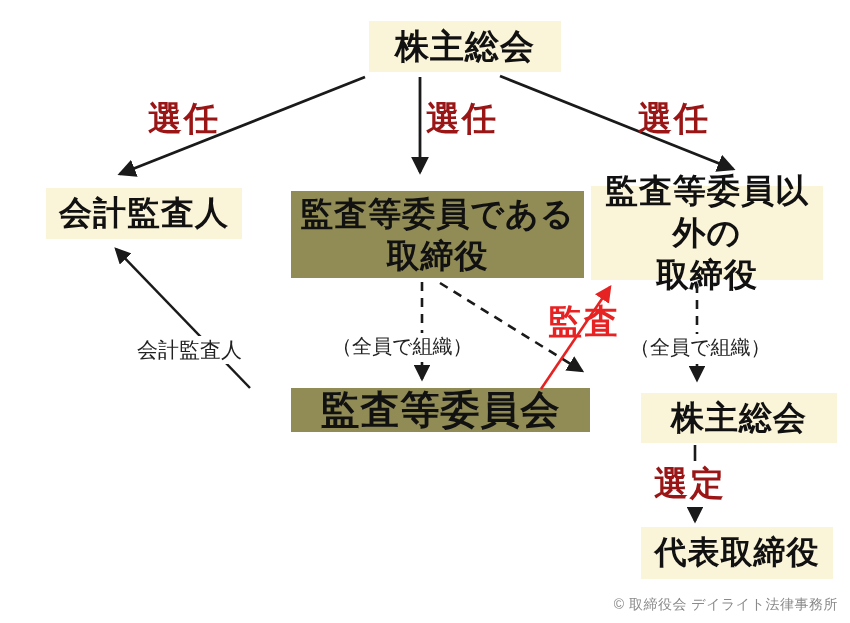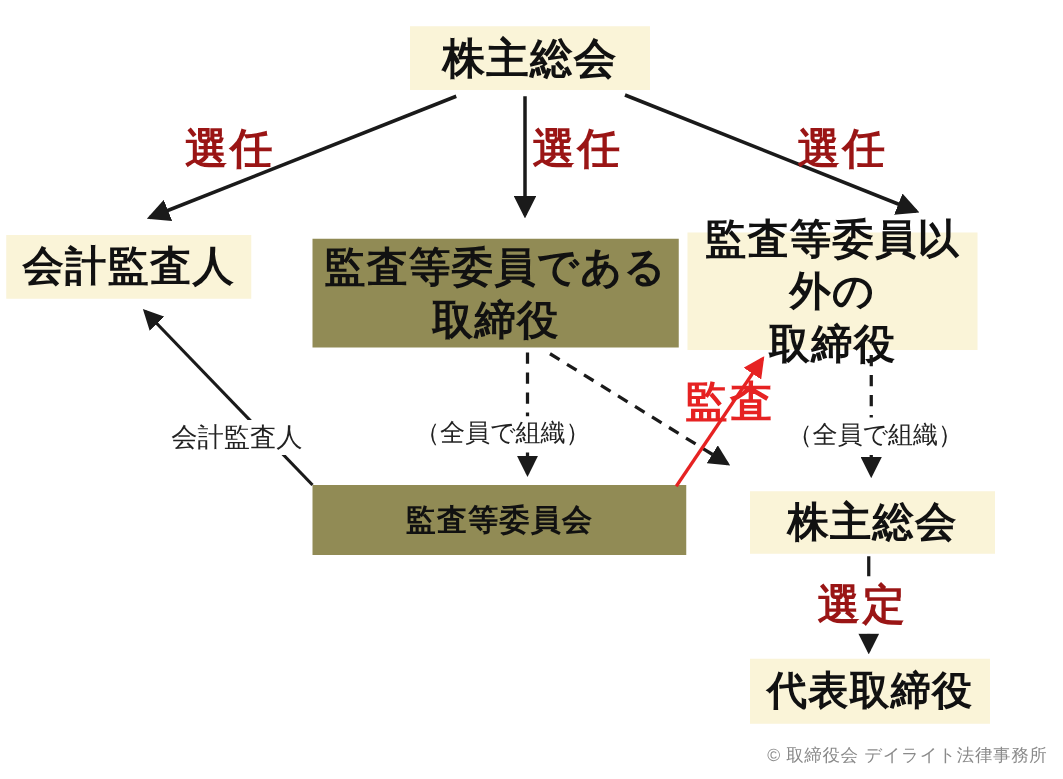--- a/index.html
+++ b/index.html
@@ -12,32 +12,32 @@
     font-weight:bold;color:var(--text-black,#111);text-align:center;letter-spacing:1px;
   }
   .cream{background:var(--cream,#FAF4D8);}
   .olive{background:var(--olive,#918B55);}
   .edge-label{position:absolute;white-space:nowrap;}
   .red-big{color:var(--dark-red,#9A1515);font-weight:bold;font-size:34px;letter-spacing:2px;}
   .bright{color:var(--bright-red,#E62222);font-weight:bold;font-size:34px;letter-spacing:2px;}
   .smallnote{color:#222;font-size:20px;background:#fff;padding:0 2px;letter-spacing:0px;}
   .whitebg{background:#fff;padding:0 3px;}
   #arrow-layer{position:absolute;left:0;top:0;z-index:5;pointer-events:none;}
-  .node{z-index:2;}
+  .node{z-index:2;margin-left:41px;}
   .edge-label{z-index:8;}
   #copyright{
     position:absolute;right:12px;top:596px;font-size:14px;color:var(--gray,#8A8A8A);
     letter-spacing:0.5px;z-index:3;
   }
   
   #n-shareholders{left:328px;top:21px;width:192px;height:51px;font-size:34px;}
   #n-acc-auditor{left:5px;top:188px;width:196px;height:51px;font-size:33px;}
   #n-ac-directors{left:250px;top:191px;width:293px;height:87px;font-size:33px;line-height:42px;}
   #n-non-directors{left:550px;top:186px;width:232px;height:94px;font-size:33px;line-height:42px;}
-  #n-audit-committee{left:250px;top:388px;width:299px;height:56px;font-size:24px;}
+  #n-audit-committee{left:250px;top:388px;width:299px;height:44px;font-size:39px;}
   #n-board{left:600px;top:393px;width:196px;height:50px;font-size:33px;}
   #n-rep-director{left:600px;top:527px;width:192px;height:52px;font-size:32px;}
   
   #l-appoint-left{left:148px;top:96px;}
   #l-appoint-center{left:426px;top:96px;}
   #l-appoint-right{left:638px;top:96px;}
   #l-consent{left:135px;top:336px;font-size:21px;}
   #l-organized-center{left:330px;top:333px;}
   #l-organized-right{left:628px;top:334px;}
   #l-audit{left:548px;top:299px;text-align:center;}

